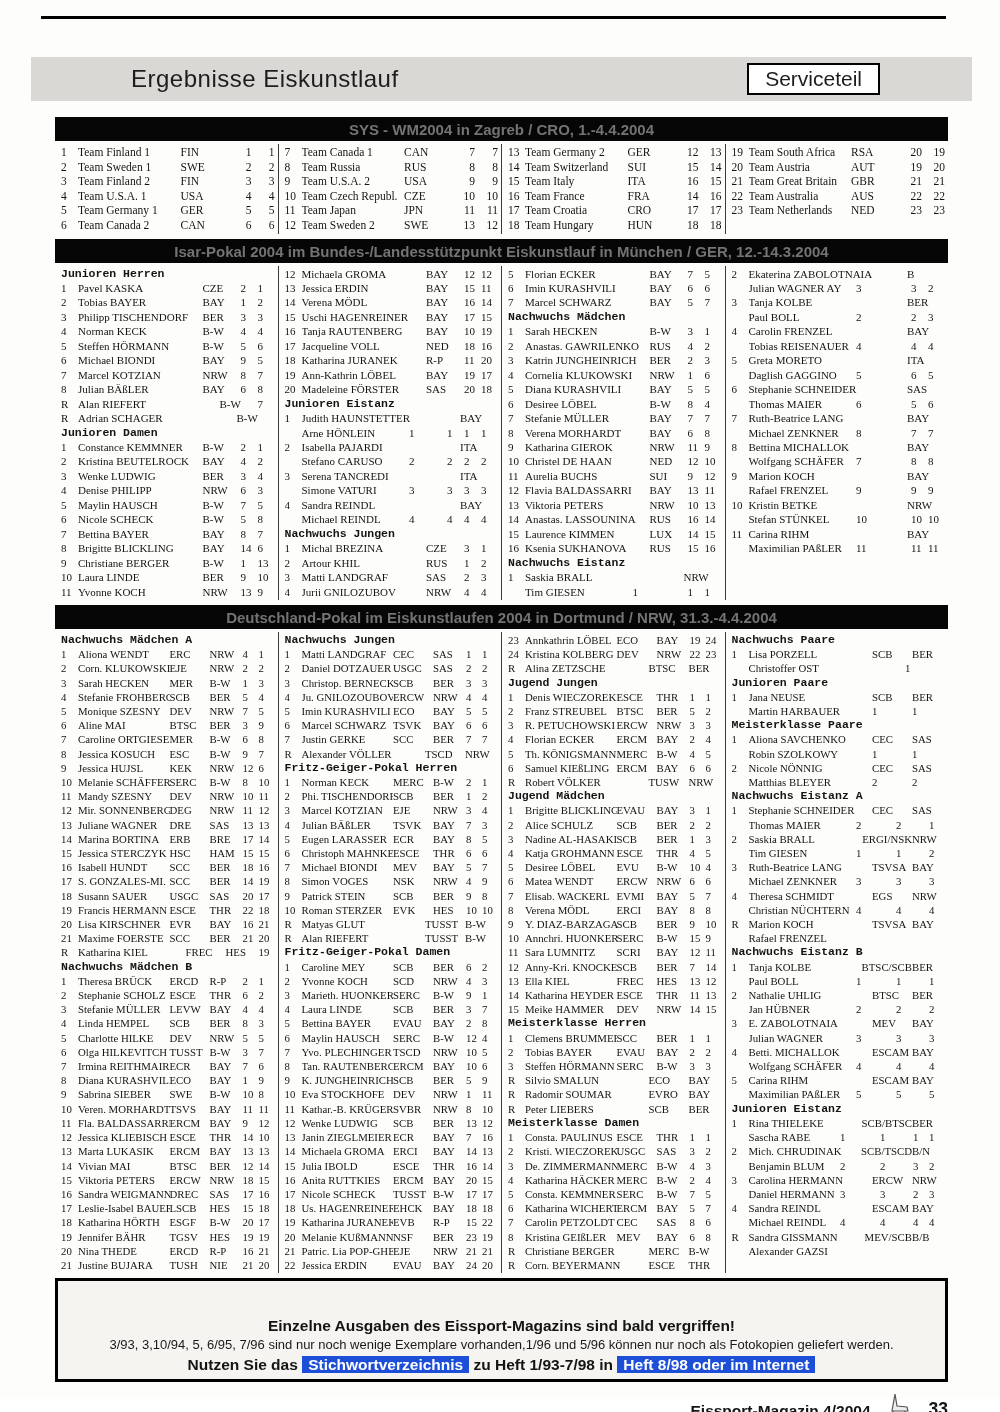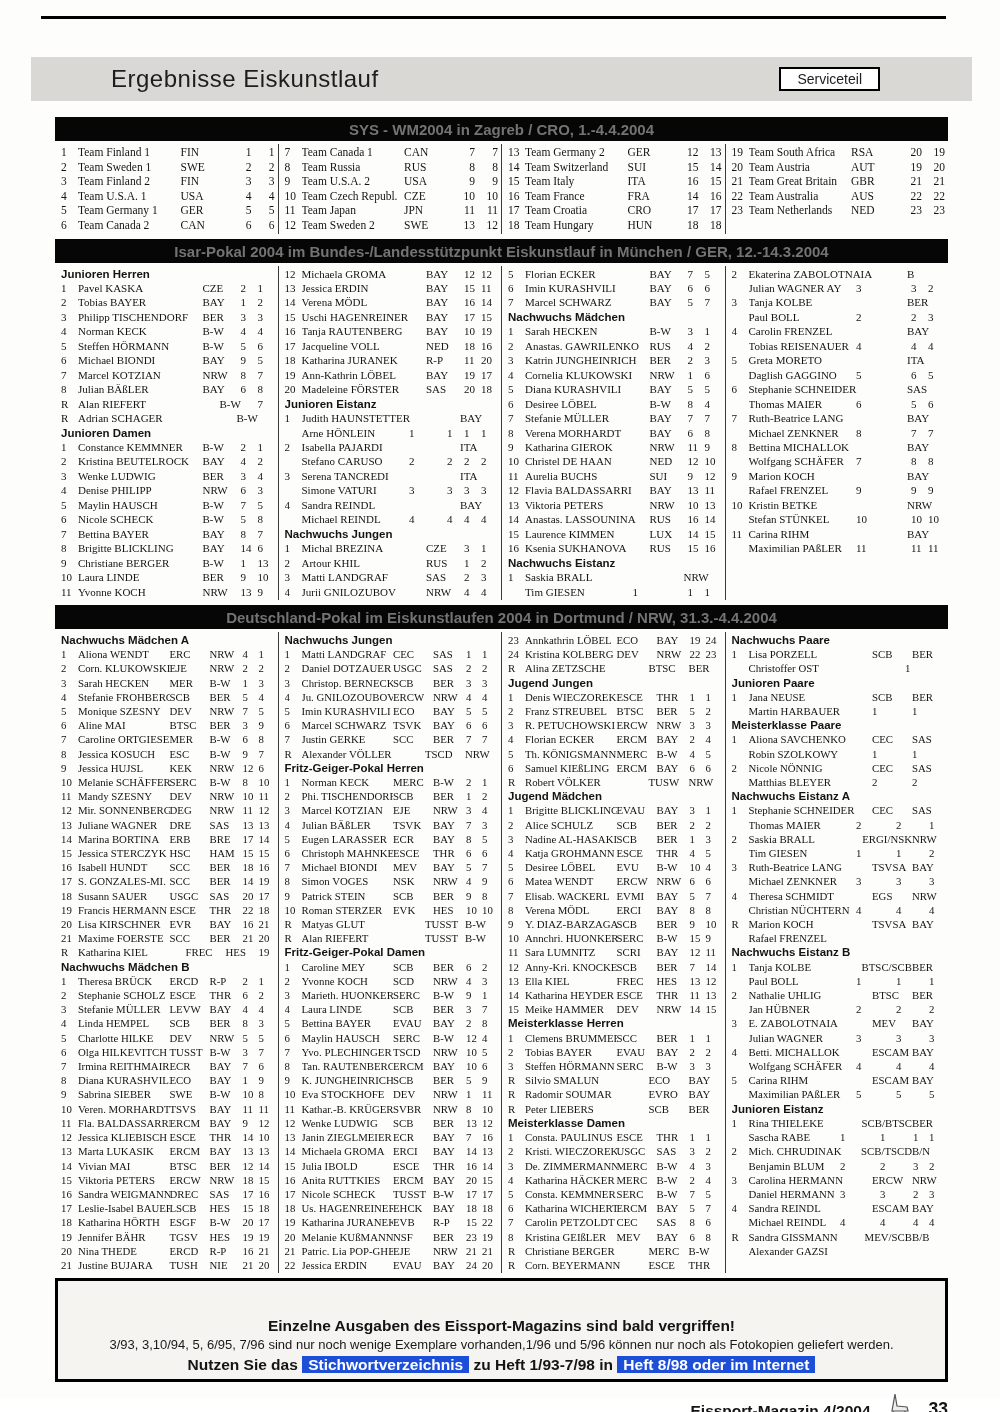--- a/index.html
+++ b/index.html
@@ -1,33 +1,33 @@
 <!DOCTYPE html>
 <html><head>
 <meta charset="utf-8">
 <style>
   html,body{margin:0;padding:0;background:#fff;}
   body{width:1000px;height:1412px;font-family:"Liberation Serif",serif;color:#141414;overflow:hidden;}
   .page{padding:14px 52px 0 55px;position:relative;background:#fdfdfb;height:1398px;box-sizing:border-box;}
   .top-rule{height:3px;background:#000;margin:2px 2px 38px -14px;}
   .band{height:44px;background:#d9d8d4;display:flex;align-items:center;justify-content:space-between;
-        padding:0 92px 0 80px;margin:0 -24px 16px -24px;}
+        padding:0 92px 0 100px;margin:0 -24px 16px -24px;}
   .band-title{font-family:"Liberation Sans",sans-serif;font-size:24px;letter-spacing:.5px;color:#1d1d1d;}
-  .band-badge{font-family:"Liberation Sans",sans-serif;font-size:14px;background:#fff;border:2px solid #000;
+  .band-badge{font-family:"Liberation Sans",sans-serif;font-size:21px;background:#fff;border:2px solid #000;
         padding:2px 16px;color:#1d1d1d;}
   .banner{background:#060606;color:#737373;font-family:"Liberation Sans",sans-serif;font-weight:bold;
         font-size:15px;text-align:center;padding:4px 0 3px;margin-bottom:3px;}
   .cols{display:flex;margin-bottom:5px;}
   .col{flex:1 1 0;min-width:0;padding:1px 3px 1px 6px;}
   .col + .col{border-left:1.5px solid #3a3a3a;}
   .row{display:flex;white-space:nowrap;overflow:hidden;}
   .rank{flex:0 0 17px;}
   .name{flex:1 1 auto;min-width:0;overflow:hidden;}
   .cell{flex:0 0 auto;}
-  .subhead{font-family:Liberation Sans, sans-serif;font-weight:bold;font-size:11.5px;overflow:hidden;white-space:nowrap;}
+  .subhead{font-family:Liberation Mono, monospace;font-weight:bold;font-size:11.5px;overflow:hidden;white-space:nowrap;}
   
   .sec-sys .row{line-height:14.6px;font-size:11.5px;}
   .sec-sys .cell.c0{min-width:48px;}
   .sec-sys .cell.c1,.sec-sys .cell.c2{min-width:23px;text-align:right;}
   
   .sec-isar .row{line-height:14.45px;font-size:11px;}
   .sec-isar .subhead{line-height:14.45px;}
   .sec-isar .cell.c0{min-width:38px;}
   .sec-isar .cell.c1,.sec-isar .cell.c2,.sec-isar .cell.c3{min-width:17px;}
   

